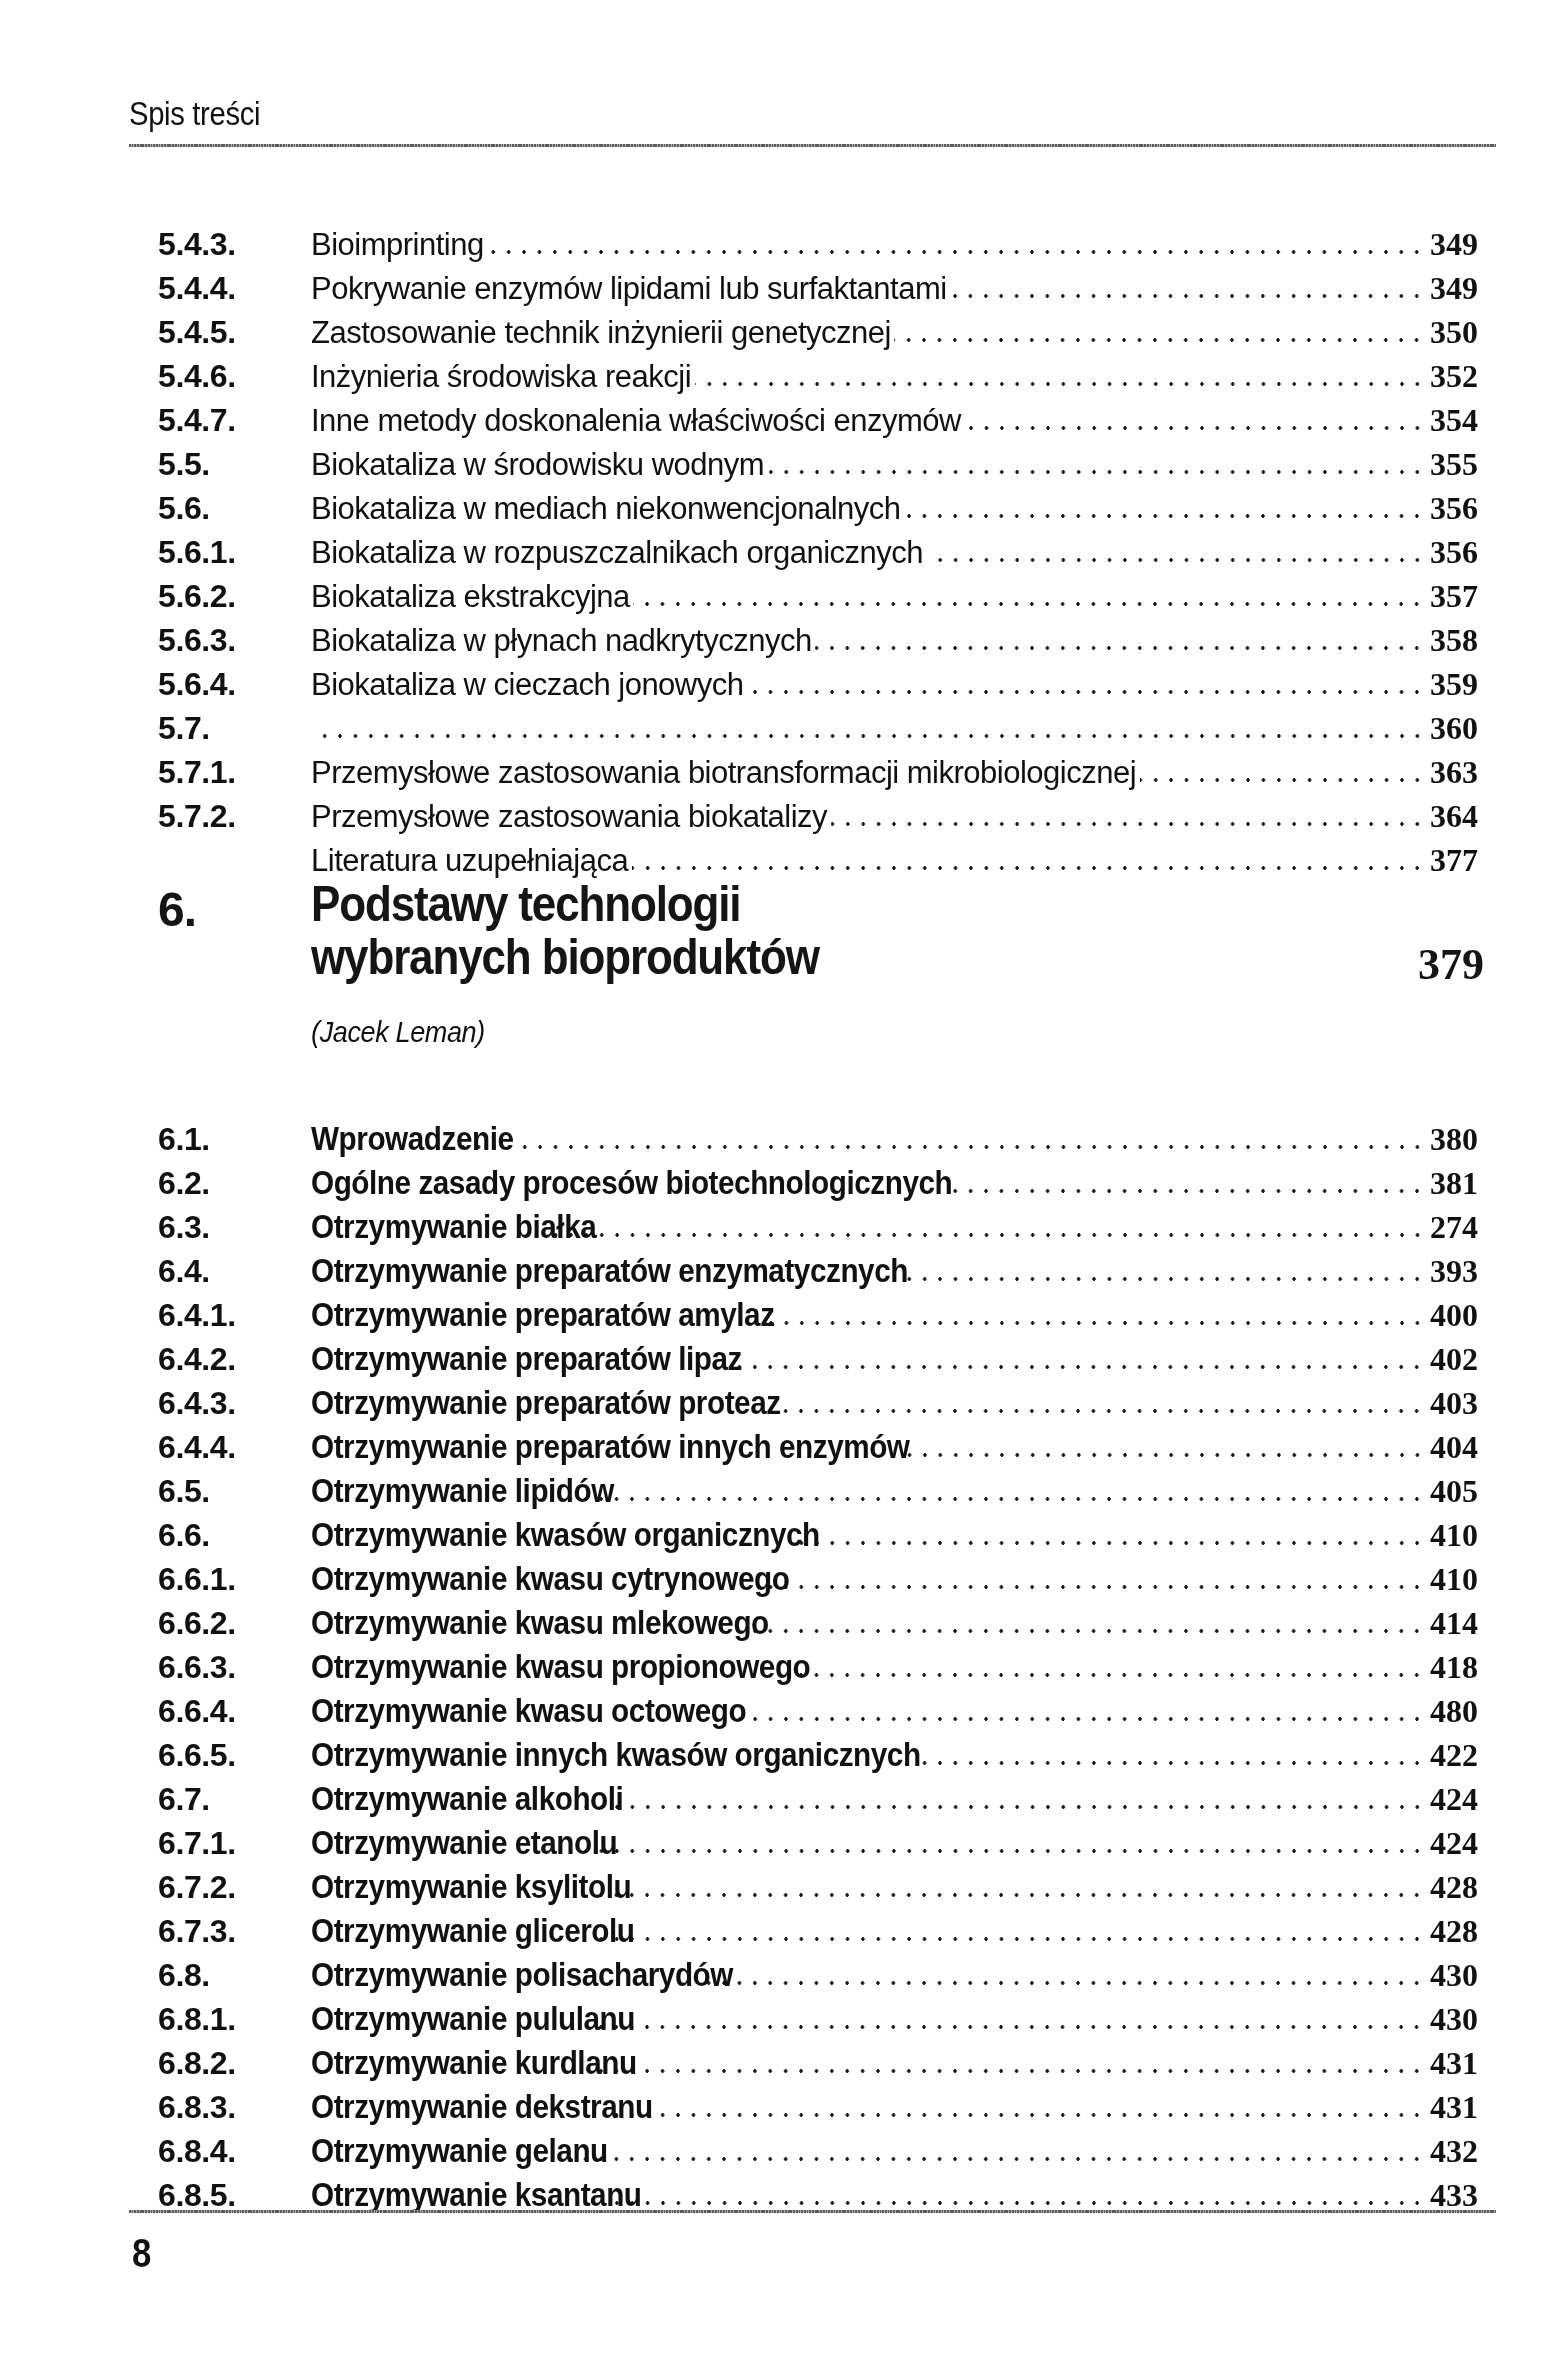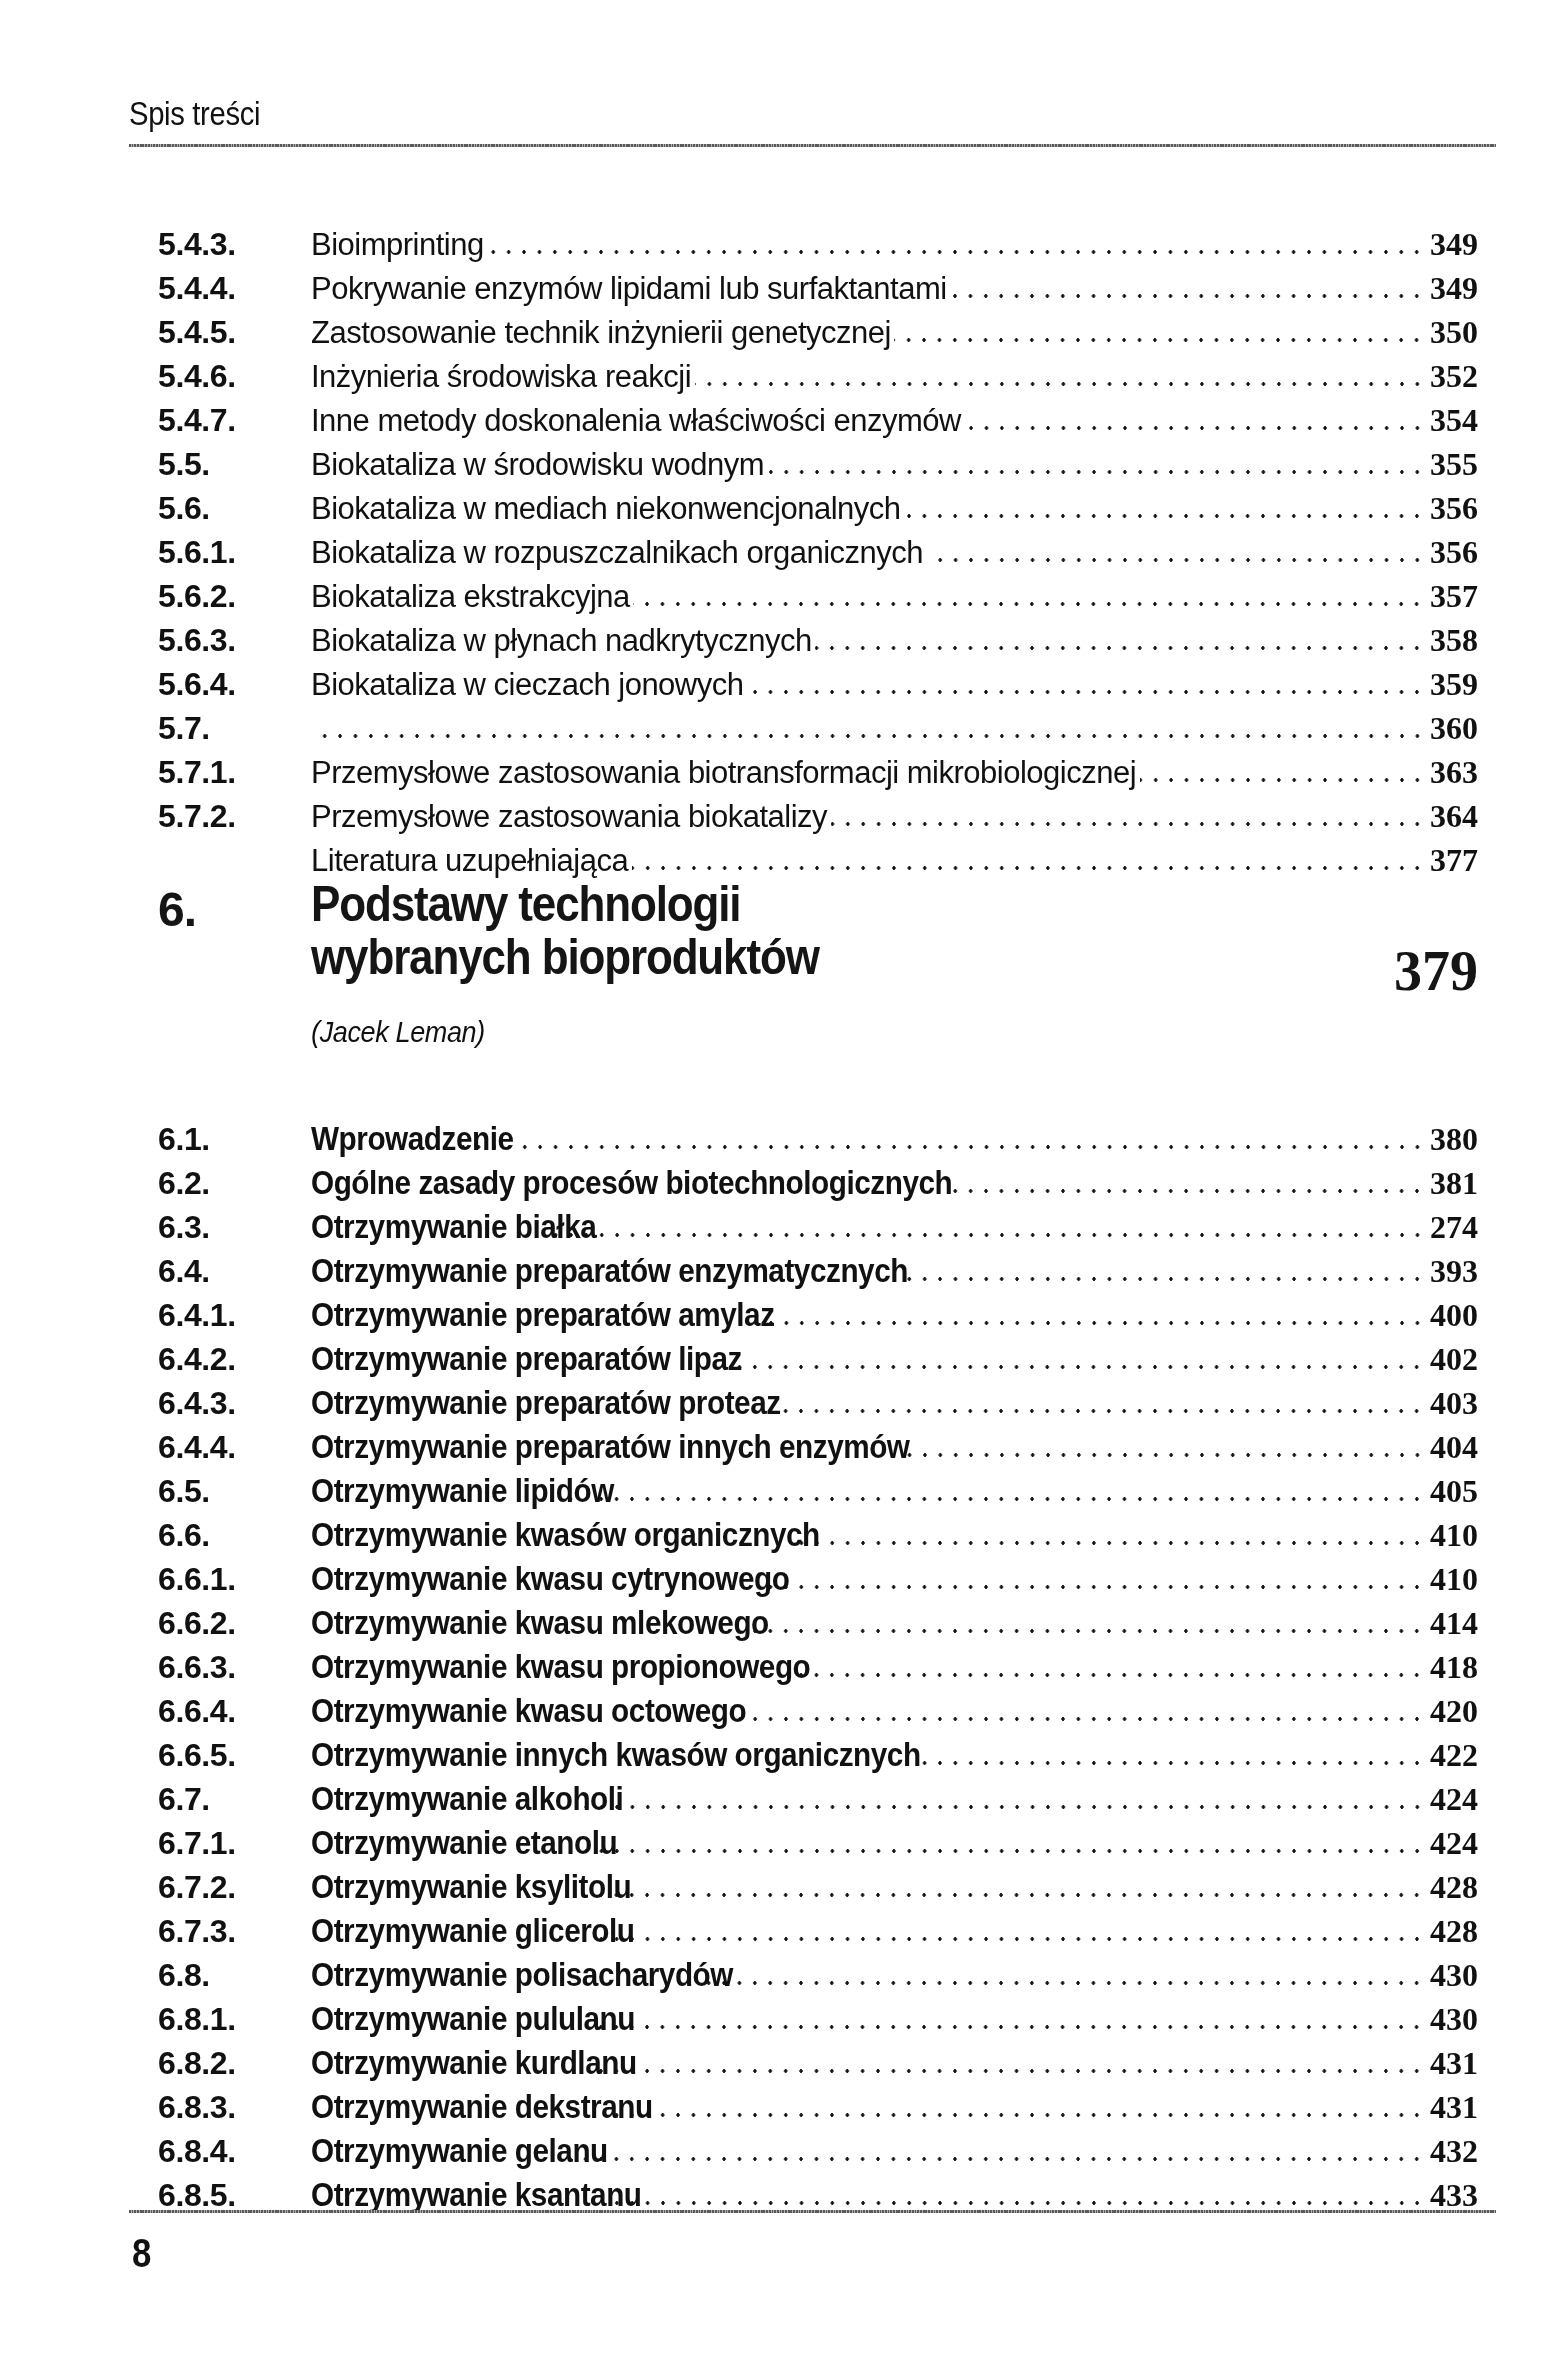--- a/index.html
+++ b/index.html
@@ -138,24 +138,24 @@
       left: 153px;
       top: 133px;
       font-size: 30px;
       font-style: italic;
       letter-spacing: -0.4px;
       transform: scaleX(0.9);
       transform-origin: left top;
     }
     .chapter-page {
       position: absolute;
-      right: 14px;
+      right: 8px;
       top: 57px;
       font-family: "Liberation Serif", "DejaVu Serif", serif;
-      font-size: 56px;
+      font-size: 44px;
       font-weight: 700;
       color: #151515;
     }
 
     .folio {
       position: absolute;
       left: 132px;
       top: 2230px;
       font-size: 41px;
       font-weight: 700;
@@ -348,21 +348,21 @@
     <div class="toc-row">
       <span class="toc-num">6.6.3.</span>
       <span class="toc-title">Otrzymywanie kwasu propionowego</span>
       <span class="toc-leader"></span>
       <span class="toc-page">418</span>
     </div>
     <div class="toc-row">
       <span class="toc-num">6.6.4.</span>
       <span class="toc-title">Otrzymywanie kwasu octowego</span>
       <span class="toc-leader"></span>
-      <span class="toc-page">420</span>
+      <span class="toc-page">480</span>
     </div>
     <div class="toc-row">
       <span class="toc-num">6.6.5.</span>
       <span class="toc-title">Otrzymywanie innych kwasów organicznych</span>
       <span class="toc-leader"></span>
       <span class="toc-page">422</span>
     </div>
     <div class="toc-row">
       <span class="toc-num">6.7.</span>
       <span class="toc-title">Otrzymywanie alkoholi</span>

